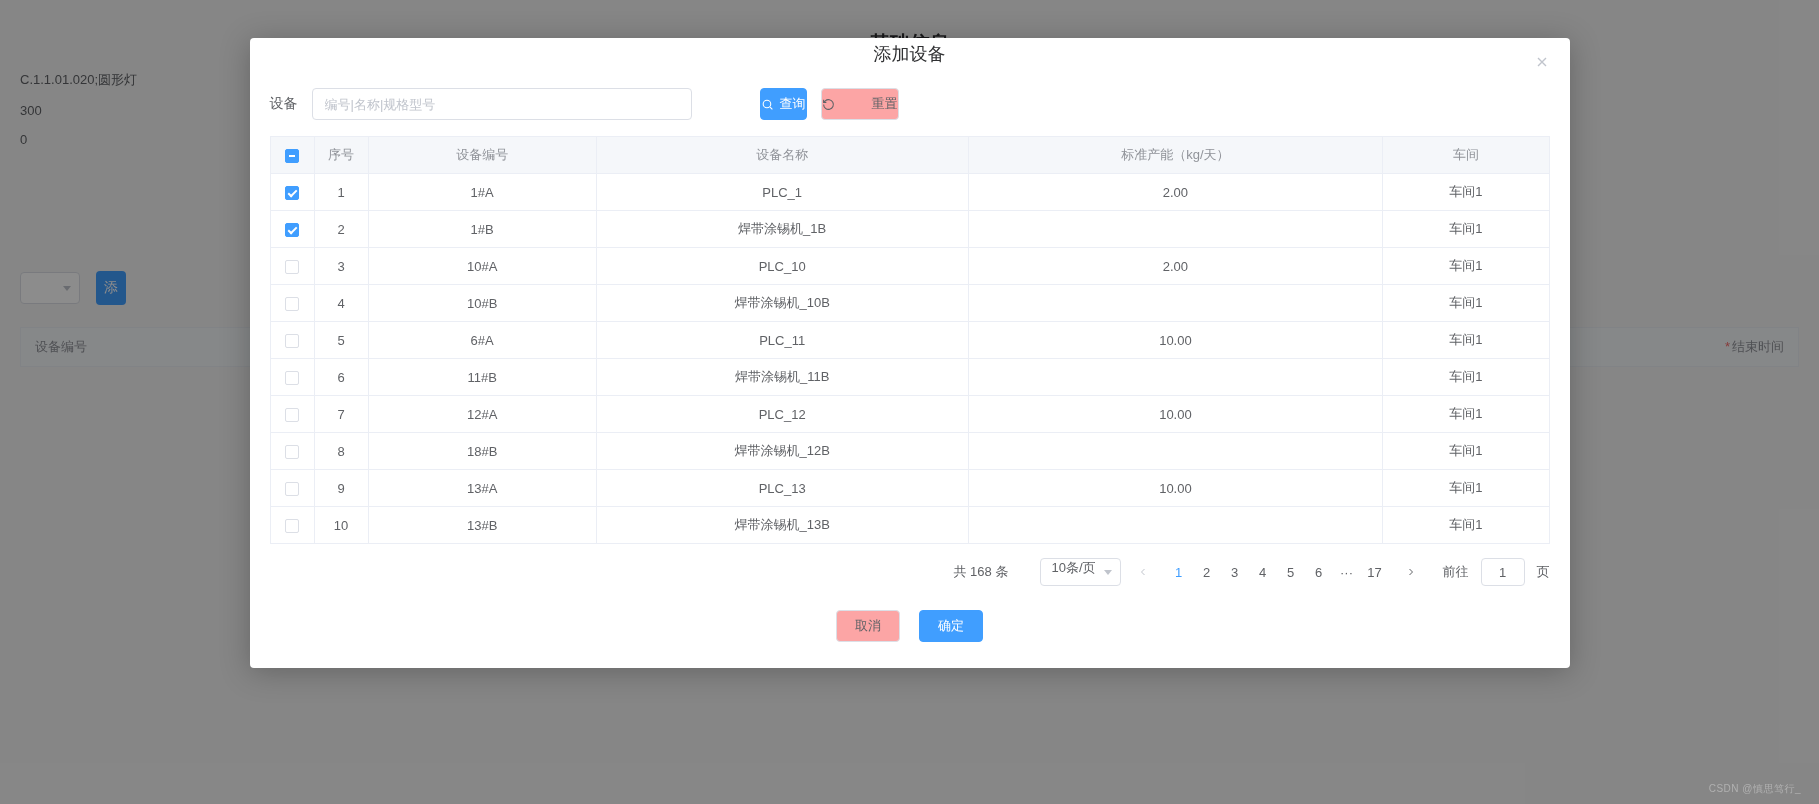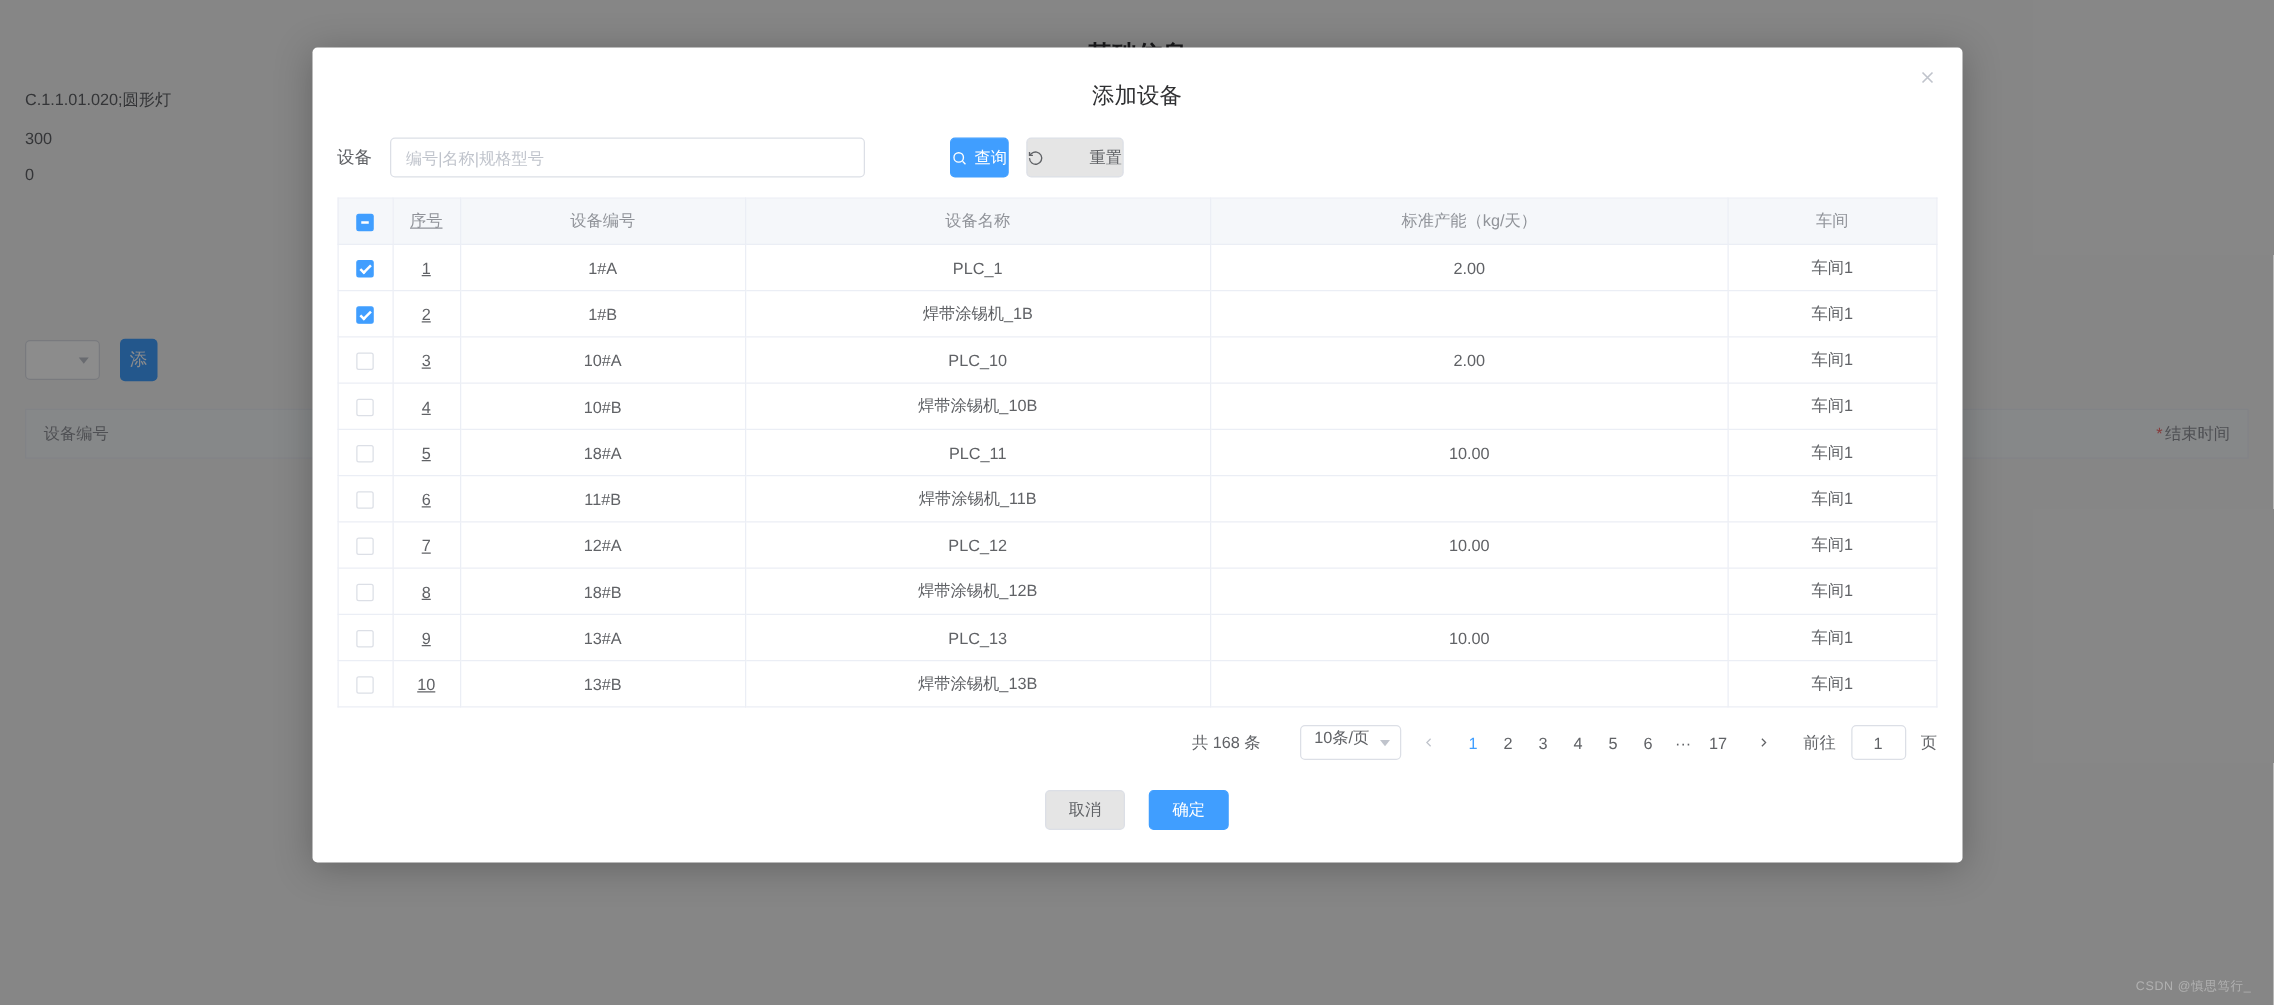--- a/index.html
+++ b/index.html
@@ -48,21 +48,21 @@
       position: absolute;
       top: 38px;
       left: 50%;
       transform: translateX(-50%);
       width: 1320px;
       background: #fff;
       border-radius: 4px;
       box-shadow: 0 4px 30px rgba(0,0,0,0.25);
     }
     .modal-header {
-      padding: 26px 20px 12px;
+      padding: 4px 20px 12px;
       text-align: center;
       position: relative;
       font-family: Liberation Serif, serif;
     }
     .modal-title { font-size: 18px; color: #303133; }
     .modal-close {
       position: absolute; top: 16px; right: 18px;
       font-size: 18px; color: #c0c4cc; cursor: pointer;
       width: 20px; height: 20px; line-height: 18px; text-align: center;
     }
@@ -76,34 +76,34 @@
       border: 1px solid #dcdfe6; border-radius: 4px;
       padding: 0 12px; font-size: 13px; color: #0f766e; outline: none;
     }
     .search-input::placeholder { color: #c0c4cc; }
     .btn {
       display: inline-flex; align-items: center; gap: 6px;
       height: 32px; padding: 0 0; border-radius: 4px;
       font-size: 13px; cursor: pointer; border: 1px solid transparent;
     }
     .btn-primary { background: #409eff; color: #fff; border-color: #409eff; }
-    .btn-default { background: #e5e5e5; color: #606266; border-color: #dcdfe6; gap: 37px; }
+    .btn-default { background: #fca5a5; color: #606266; border-color: #dcdfe6; gap: 37px; }
     .icon-svg { width: 13px; height: 13px; display: inline-block; }
     .table {
       width: 100%; border-collapse: collapse; border: 1px solid #ebeef5;
     }
     .table th, .table td {
       border: 1px solid #ebeef5; text-align: center;
       font-size: 13px; color: #606266; padding: 9px 8px;
       font-weight: normal;
     }
     .table th { background: #f5f7fa; color: #909399; }
     .table td { background: #fff; }
     .col-check { width: 44px; }
-    .col-seq { width: 54px; text-decoration: underline; }
+    .col-seq { width: 54px; }
     .cbx {
       display: inline-block; width: 14px; height: 14px;
       border: 1px solid #dcdfe6; border-radius: 2px; background: #fff;
       position: relative; vertical-align: middle; cursor: pointer;
     }
     .cbx.checked { background: #409eff; border-color: #409eff; }
     .cbx.checked::after {
       content: ""; position: absolute; left: 4px; top: 1px;
       width: 3px; height: 7px; border: solid #fff;
       border-width: 0 2px 2px 0; transform: rotate(45deg);
@@ -254,21 +254,21 @@
             <td class="col-check"><span class="cbx"></span></td>
             <td class="col-seq">4</td>
             <td>10#B</td>
             <td>焊带涂锡机_10B</td>
             <td></td>
             <td>车间1</td>
           </tr>
           <tr>
             <td class="col-check"><span class="cbx"></span></td>
             <td class="col-seq">5</td>
-            <td>18#A</td>
+            <td>6#A</td>
             <td>PLC_11</td>
             <td>10.00</td>
             <td>车间1</td>
           </tr>
           <tr>
             <td class="col-check"><span class="cbx"></span></td>
             <td class="col-seq">6</td>
             <td>11#B</td>
             <td>焊带涂锡机_11B</td>
             <td></td>

